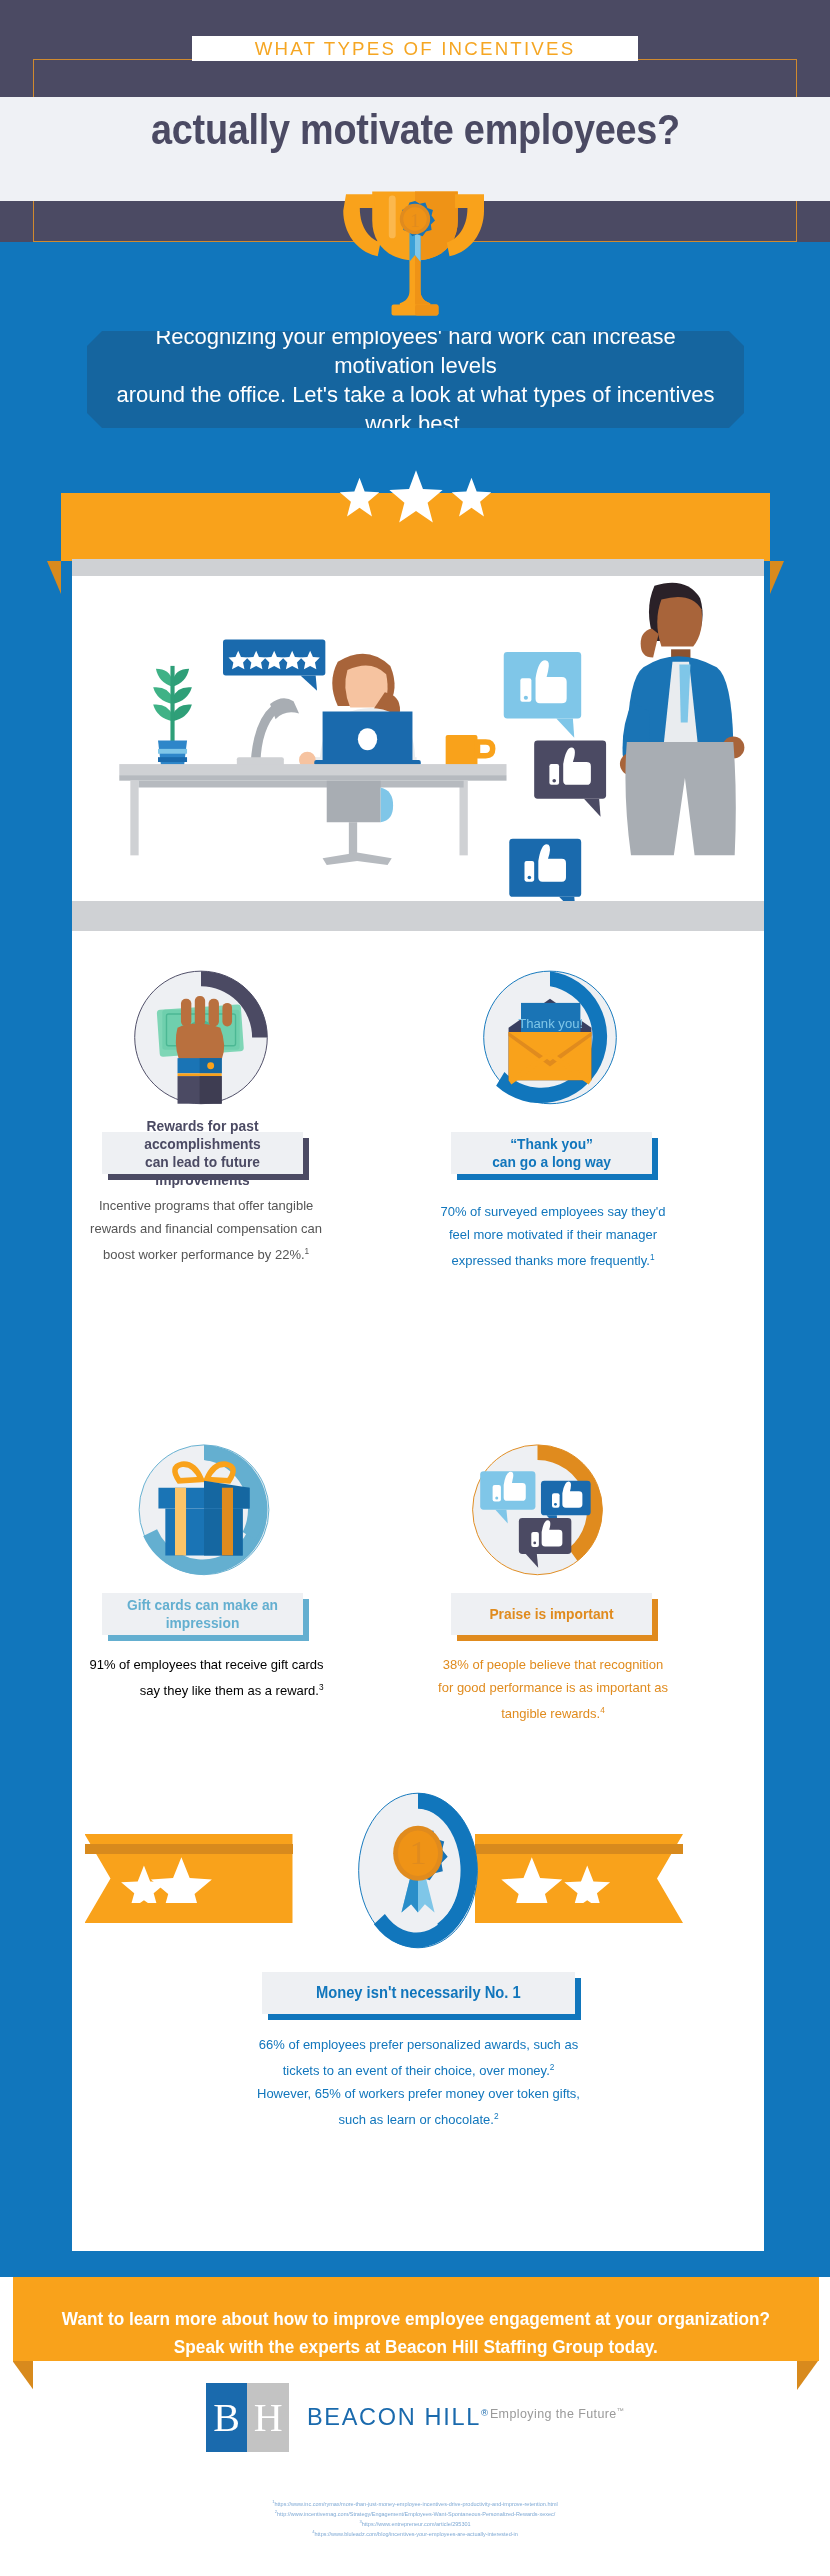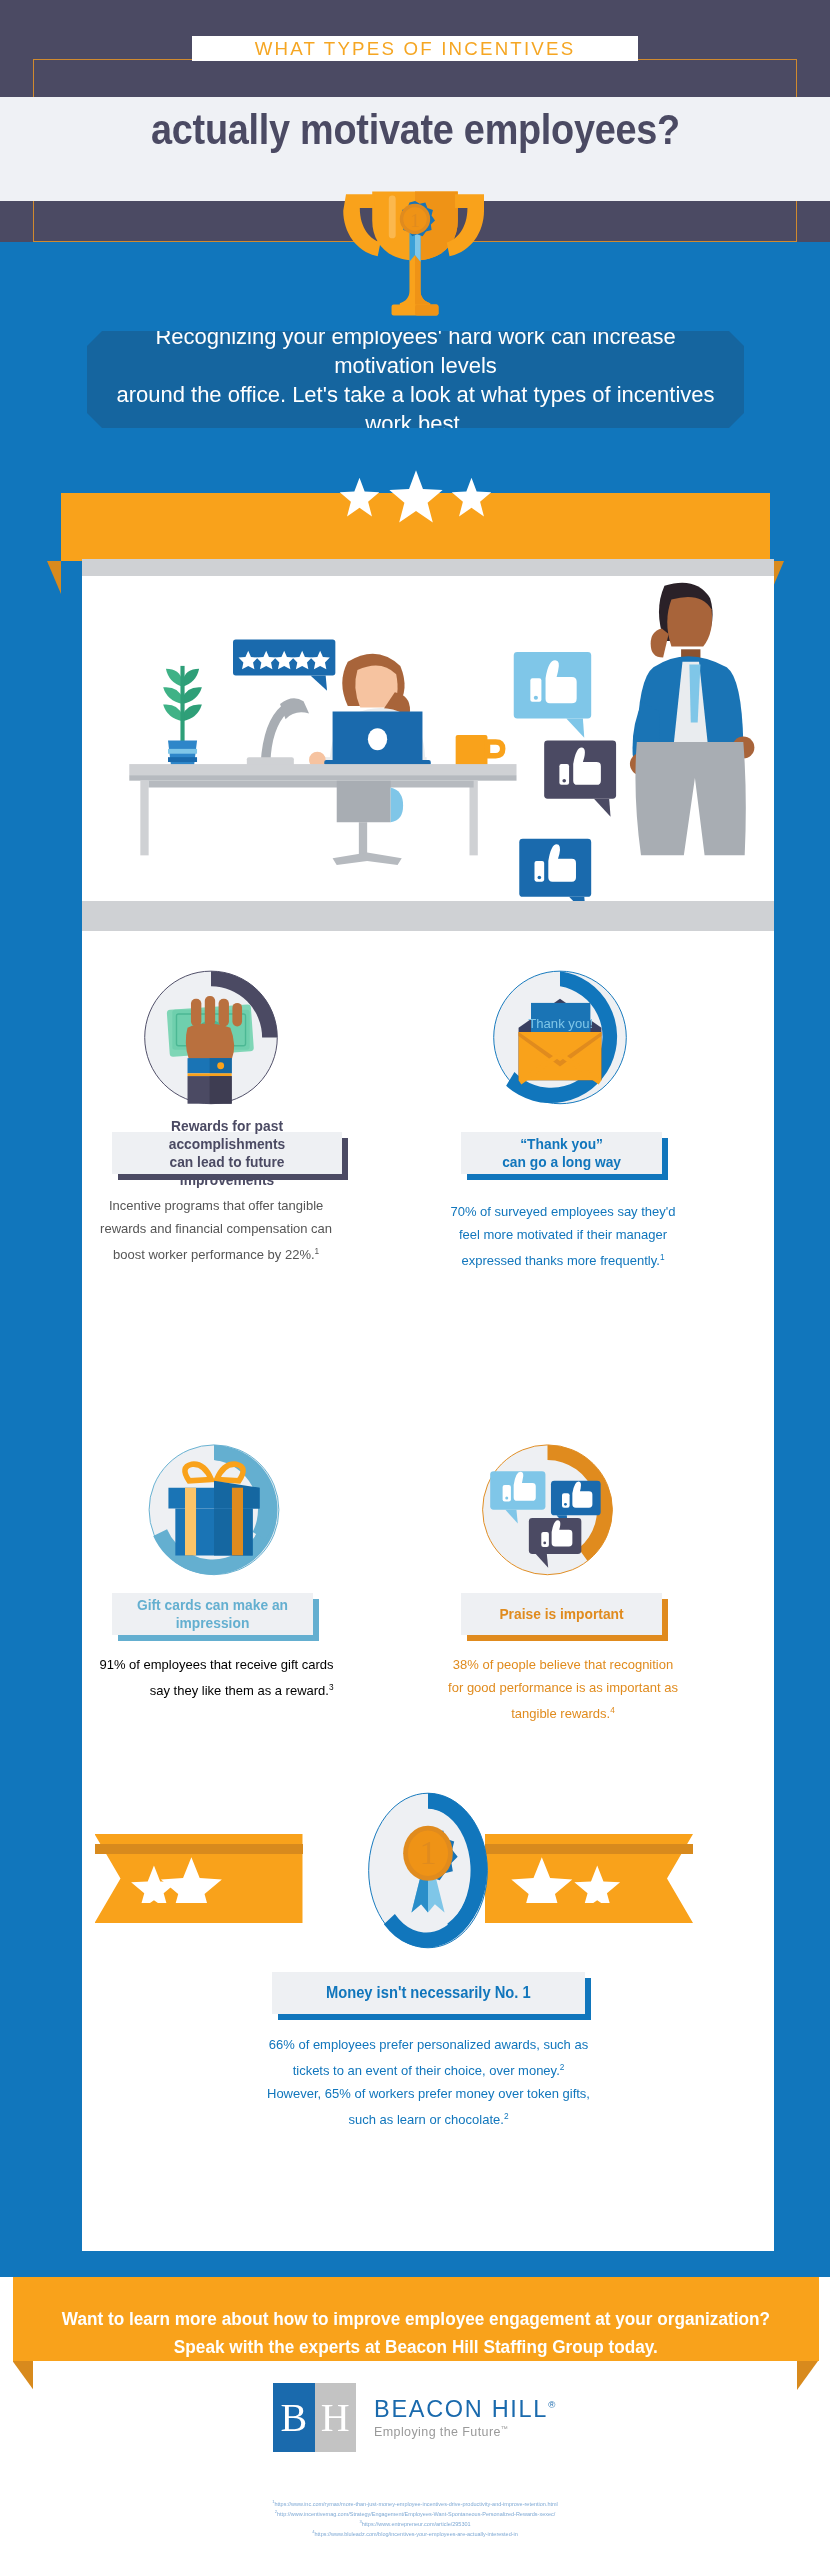--- a/index.html
+++ b/index.html
@@ -79,21 +79,21 @@
     position:absolute; left:770px; top:561px; width:14px; height:33px;
     background:#d88a1d; clip-path:polygon(0 0, 100% 0, 0 100%);
     z-index:3;
   }
   .star-row { position:absolute; left:0; top:476px; width:831px; height:83px; z-index:6;
               display:flex; align-items:flex-start; justify-content:center; gap:5.5px; }
   .star { display:block; }
 
   
   .white-panel {
-    position:absolute; left:82px; top:559px; width:692px; height:1692px;
+    position:absolute; left:72px; top:559px; width:692px; height:1692px;
     background:#ffffff; z-index:5;
   }
   .scene-grey-top {
     position:absolute; left:0; top:0; width:692px; height:16.6px; background:#cfd1d4;
   }
   .scene {
     position:absolute; left:0; top:16.6px; width:692px; height:325px; background:#ffffff;
     overflow:hidden;
   }
   .scene-grey-bottom {
@@ -163,21 +163,21 @@
     position:absolute; left:0; top:22px; width:764px;
     display:flex; align-items:center; justify-content:center; gap:18px;
   }
   .logo-mark { width:83px; height:69px; display:flex; }
   .logo-mark .lm-b { width:42px; height:69px; background:#1a6aad;
     display:flex; align-items:center; justify-content:center;
     color:#fff; font-family:"Liberation Serif", serif; font-size:40px; }
   .logo-mark .lm-h { width:42px; height:69px; background:#c3c3c3;
     display:flex; align-items:center; justify-content:center;
     color:#fff; font-family:"Liberation Serif", serif; font-size:40px; }
-  .logo-words { display:flex; flex-direction:column; }
+  .logo-words { display:flex; }
   .logo-title { color:#1a6aad; font-size:23.5px; letter-spacing:1.7px;
     font-family:"Liberation Sans", sans-serif; }
   .logo-title sup { font-size:9.7px; }
   .logo-tag { color:#9a9a9a; font-size:12.5px; letter-spacing:0.4px; margin-top:2.8px;
     font-family:"Liberation Sans", sans-serif; }
   .logo-tag sup { font-size:7px; }
 
   .sources {
     position:absolute; left:0; top:137px; width:764px; text-align:center;
     color:#7fa9d4; font-size:5.5px; line-height:8.3px;
@@ -396,21 +396,21 @@
         <rect x="108" y="52" width="86" height="66" fill="#1a74b5"></rect>
         <text x="151" y="88" text-anchor="middle" font-family="Liberation Sans, sans-serif" font-size="19" fill="#7fc6e8">Thank you!</text>
         <path d="M90 94 h120 v70 h-120 z" fill="#f9a21b"></path>
         <path d="M90 94 l60 42 l60 -42 v6 l-60 44 l-60 -44 z" fill="#e08b1e"></path>
         <path d="M90 164 l54 -38 l6 4 l-56 40 z" fill="#f9a21b"></path>
         <path d="M210 164 l-54 -38 l-6 4 l56 40 z" fill="#f9a21b"></path>
       </g>
     </svg>
   </div>
 
-  <div class="stat-banner" style="left:30px; top:573px; width:230px;">
+  <div class="stat-banner" style="left:30px; top:573px; width:201px;">
     <span class="shadow-r" style="background:#4b4a63"></span>
     <span class="shadow-b" style="background:#4b4a63"></span>
     <span class="stat-banner-label" style="color:#4b4a63">
       <span>Rewards for past accomplishments</span><br><span>can lead to future improvements</span>
     </span>
   </div>
   <div class="stat-banner" style="left:379px; top:573px; width:201px;">
     <span class="shadow-r" style="background:#1176bc"></span>
     <span class="shadow-b" style="background:#1176bc"></span>
     <span class="stat-banner-label" style="color:#1176bc">

